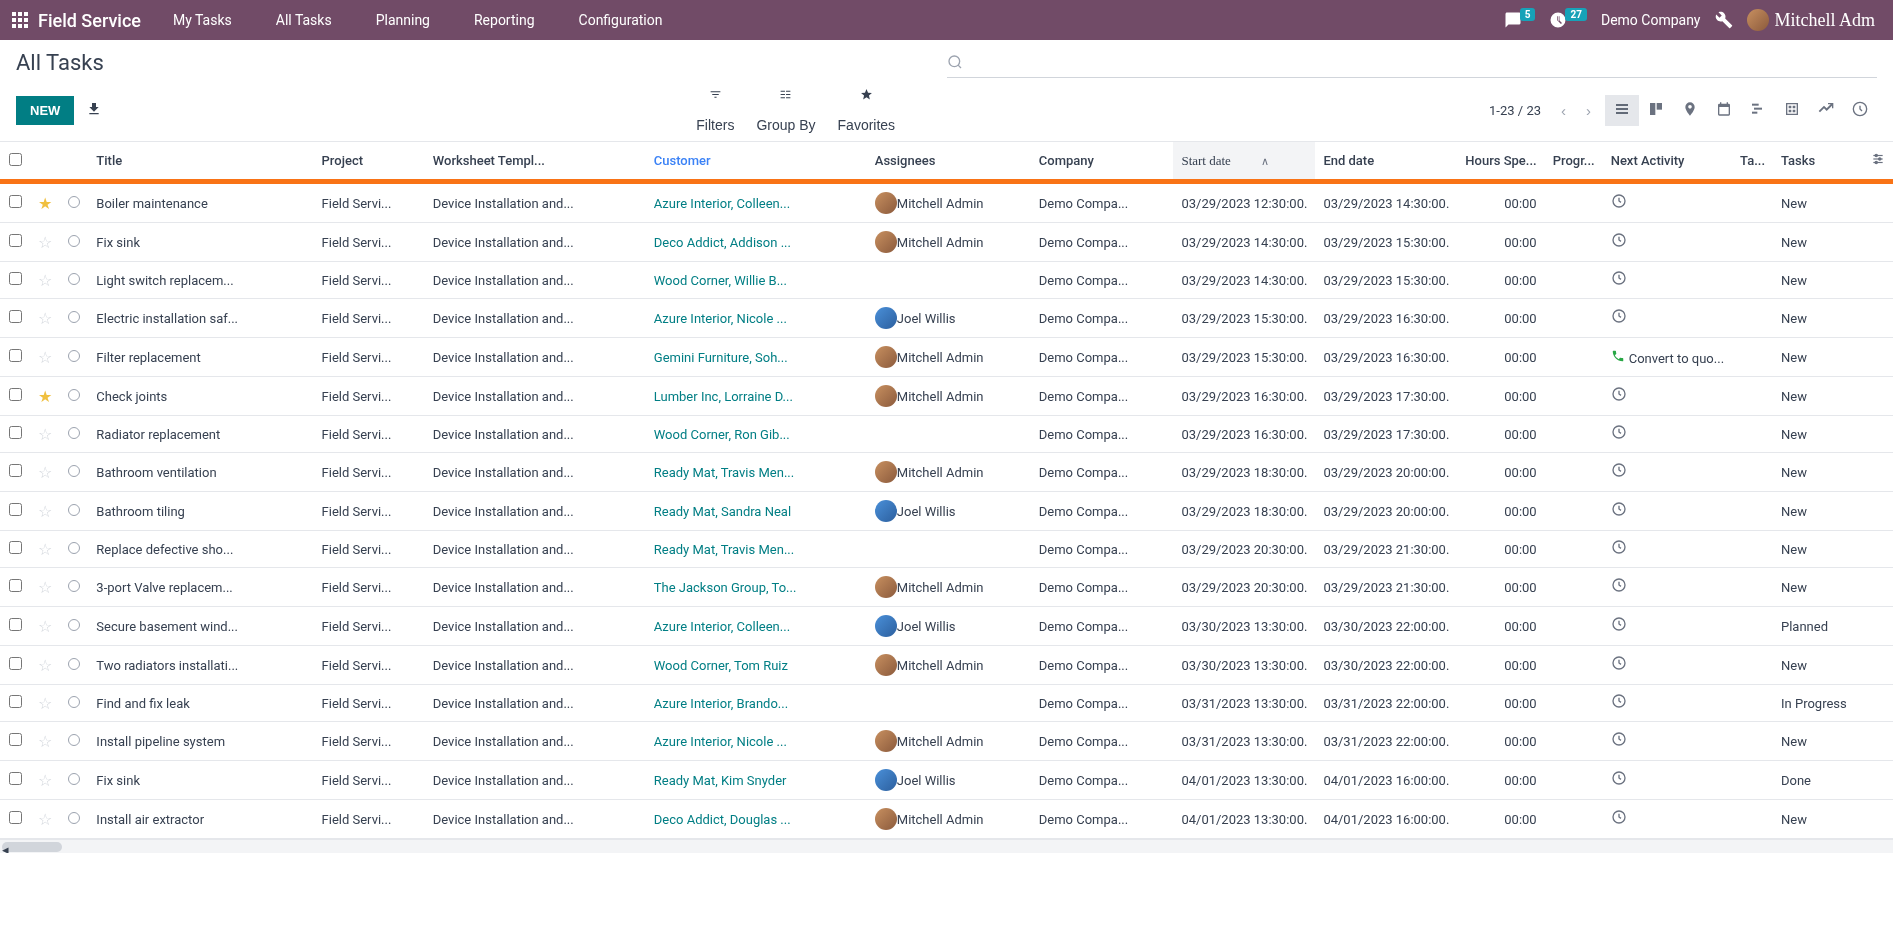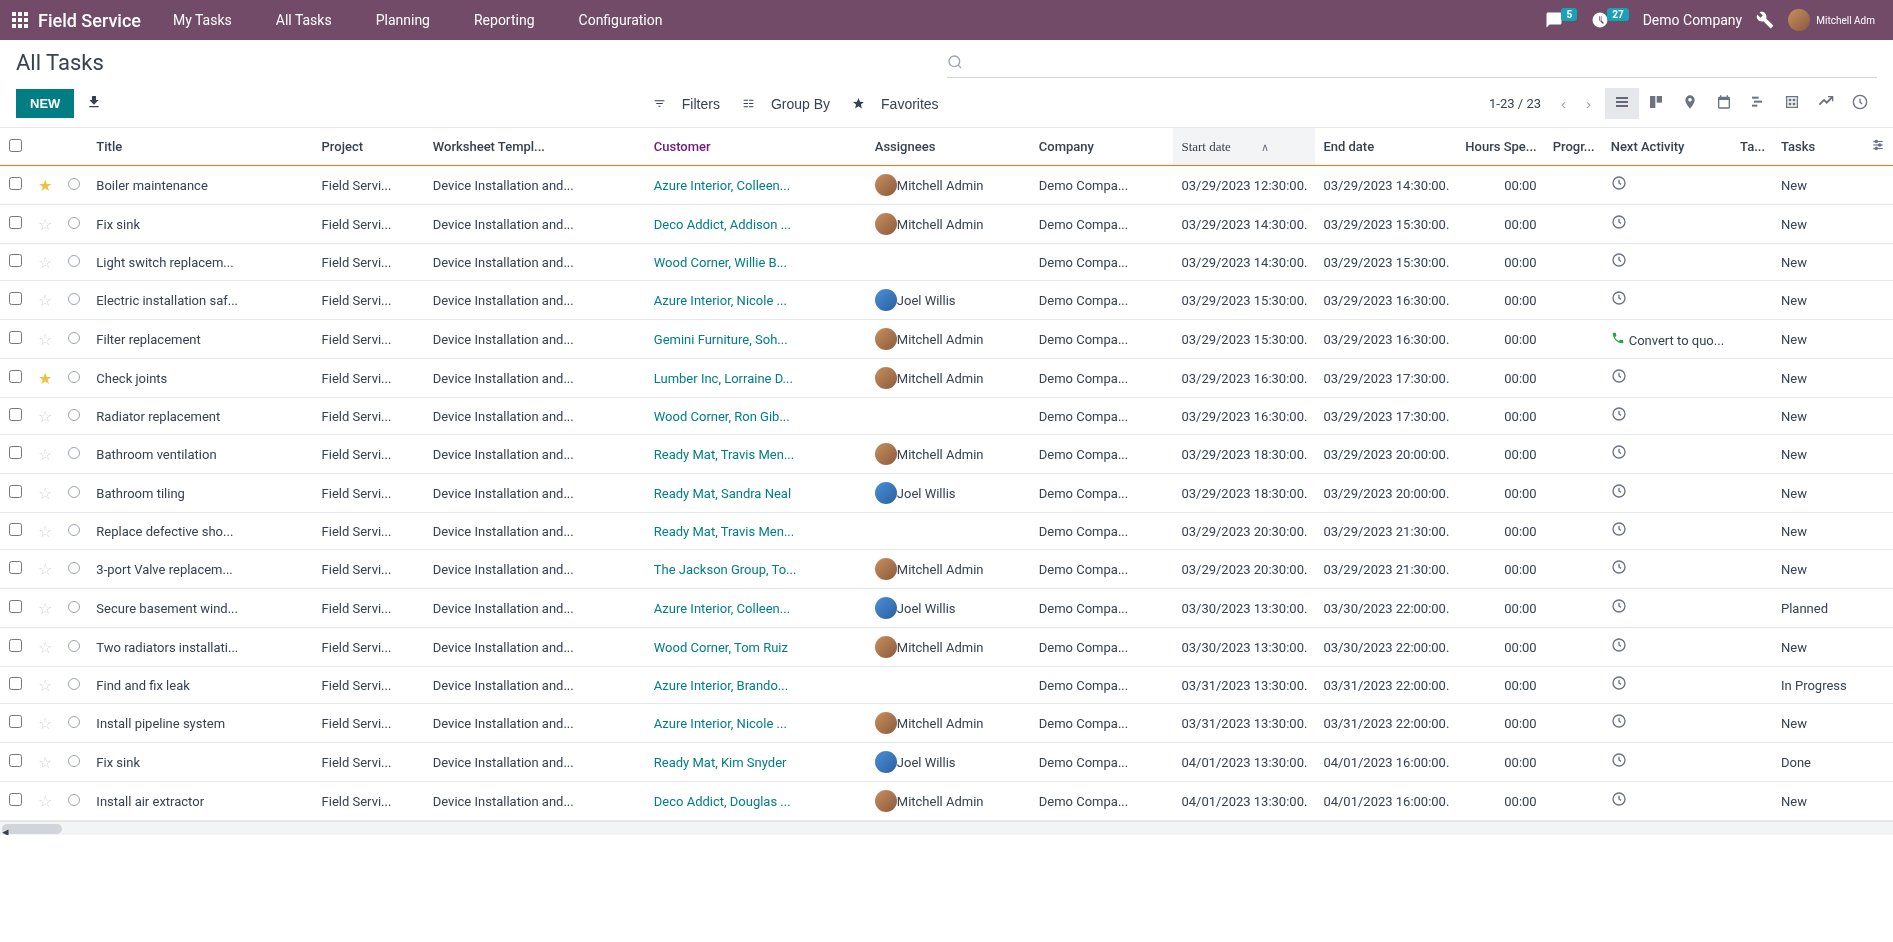--- a/index.html
+++ b/index.html
@@ -9,48 +9,48 @@
 .top-nav { background: #714B67; height: 40px; display: flex; align-items: center; color: #fff; padding: 0 8px; }
 .apps-icon { display: inline-flex; width: 24px; height: 24px; align-items: center; justify-content: center; }
 .app-title { font-size: 18px; font-weight: 500; margin: 0 18px 0 6px; color: #fff; }
 .top-nav-menu { display: flex; gap: 16px; }
 .top-nav-menu a { color: #fff; font-size: 14px; padding: 10px 14px; text-decoration: none; }
 .top-nav-right { margin-left: auto; display: flex; align-items: center; gap: 14px; padding-right: 10px; }
 .nav-icon { color: #fff; display: inline-flex; align-items: center; position: relative; }
 .badge { background: #17a2b8; color: #fff; font-size: 10px; font-weight: 700; padding: 1px 5px; border-radius: 3px; margin-left: -2px; position: relative; top: -6px; }
 .badge-alt { background: #17a2b8; }
 .company-name { font-size: 14px; }
-.user-name { font-size: 10px; }
+.user-name { font-size: 18px; font-family: Liberation Serif, serif; }
 .avatar-sm { width: 22px; height: 22px; border-radius: 50%; background: linear-gradient(135deg,#c89060,#8b5a3c); display: inline-block; vertical-align: middle; }
 
 
 .control-panel { padding: 10px 16px 0; border-bottom: 1px solid #e5e7eb; }
 .cp-row1 { display: flex; align-items: flex-start; }
 .breadcrumb-title { font-size: 22px; color: #374151; }
 .search-wrap { margin-left: auto; width: 50%; border-bottom: 1px solid #d1d5db; display: flex; align-items: center; padding: 4px 0; }
 .search-input { border: none; outline: none; font-size: 14px; padding: 4px 0; width: 100%; }
 .search-input::placeholder { color: #9ca3af; font-style: italic; }
 .search-icon { color: #9ca3af; }
 
 .cp-row2 { display: flex; align-items: center; padding: 10px 0 8px; }
 .new-btn { background: #017E84; color: #fff; font-weight: 700; font-size: 13px; padding: 7px 14px; border: none; cursor: pointer; text-transform: uppercase; }
 .export-btn { background: none; border: none; color: #374151; margin-left: 12px; font-size: 16px; cursor: pointer; }
 .toolbar-center { margin-left: auto; display: flex; gap: 22px; }
-.toolbar-btn { background: none; border: none; color: #374151; font-size: 14px; cursor: pointer; display: inline-flex; align-items: center; gap: 16px; }
+.toolbar-btn { background: none; border: none; color: #374151; font-size: 14px; cursor: pointer; display: inline-flex; align-items: center; gap: 16px; flex-direction: column; }
 .toolbar-right { margin-left: auto; display: flex; align-items: center; gap: 8px; }
 .pager { font-size: 13px; color: #374151; margin-right: 6px; }
 .pager-btn { background: none; border: none; color: #9ca3af; font-size: 15px; padding: 3px 6px; cursor: pointer; }
 .view-switcher { display: flex; gap: 0; }
 .view-btn { background: none; border: none; color: #6b7280; font-size: 15px; padding: 6px 9px; cursor: pointer; }
 .view-btn.active { background: #e5e7eb; color: #374151; }
 
 
 .table-wrap { overflow-x: auto; }
 table { width: 100%; border-collapse: collapse; font-size: 13px; }
-thead th { text-align: left; font-weight: 500; color: #374151; padding: 10px 8px; border-bottom: 1px solid #f97316; white-space: nowrap; }
+thead th { text-align: left; font-weight: 500; color: #374151; padding: 10px 8px; border-bottom: 5px solid #f97316; white-space: nowrap; }
 thead th.sorted { background: #f3f4f6; font-family: Liberation Serif, serif; }
 .sort-arrow { font-size: 11px; color: #6b7280; margin-left: 30px; }
 tbody tr { border-bottom: 1px solid #e5e7eb; }
 tbody td { padding: 8px 8px; white-space: nowrap; overflow: hidden; text-overflow: ellipsis; }
 .chk { width: 30px; text-align: center; }
 .star-col { width: 28px; }
 .circle-col { width: 22px; }
 .title-col { max-width: 160px; }
 .proj-col { max-width: 78px; }
 .tmpl-col { max-width: 155px; }
@@ -211,21 +211,21 @@
 <div class="table-wrap">
 <table>
   <thead>
     <tr>
       <th class="chk"><input type="checkbox" style=""></th>
       <th class="star-col"></th>
       <th class="circle-col"></th>
       <th class="title-col">Title</th>
       <th class="proj-col">Project</th>
       <th class="tmpl-col">Worksheet Templ...</th>
-      <th class="cust-col" style="color:#701a75">Customer</th>
+      <th class="cust-col" style="color:#3b82f6">Customer</th>
       <th class="assignee-col">Assignees</th>
       <th class="company-col">Company</th>
       <th class="date-col sorted"><span>Start date</span><span class="sort-arrow">∧</span></th>
       <th class="date-col">End date</th>
       <th class="hours-col">Hours Spe...</th>
       <th class="prog-col">Progr...</th>
       <th class="activity-col">Next Activity</th>
       <th class="tags-col">Ta...</th>
       <th class="stage-col">Tasks</th>
       <th class="settings-col"><span class="gear-icon"><svg width="14" height="14" viewBox="0 0 24 24" fill="none" stroke="#6b7280" stroke-width="2">

